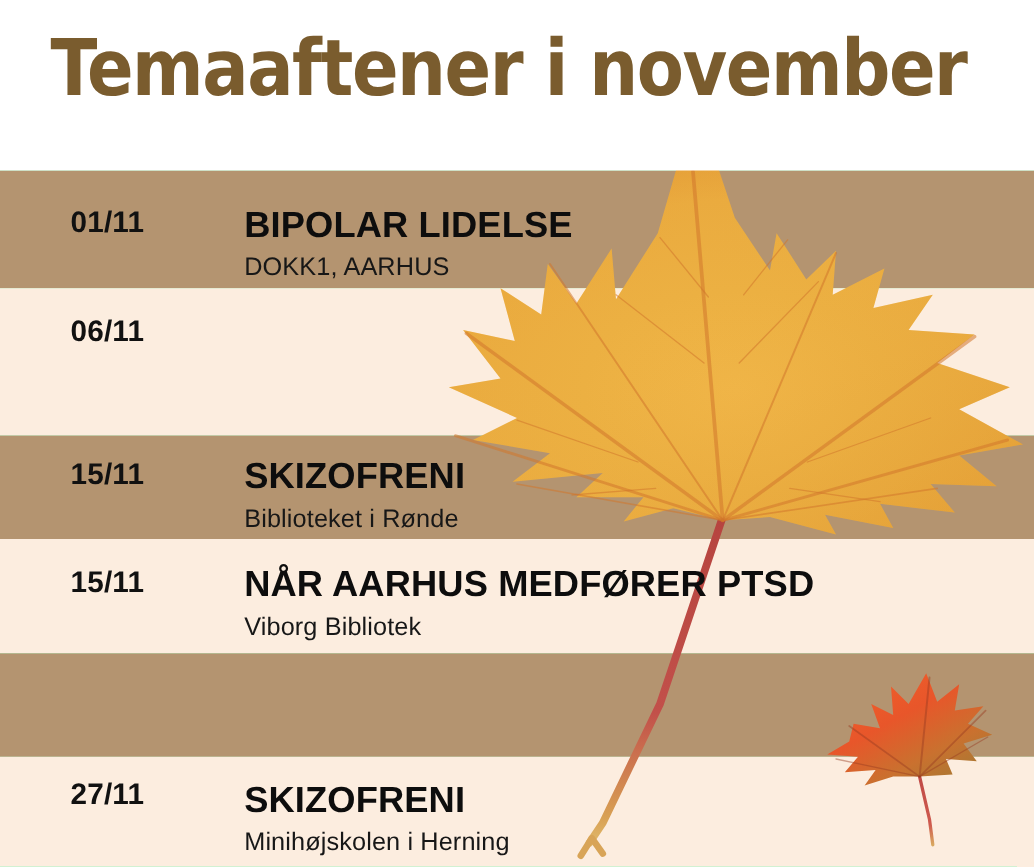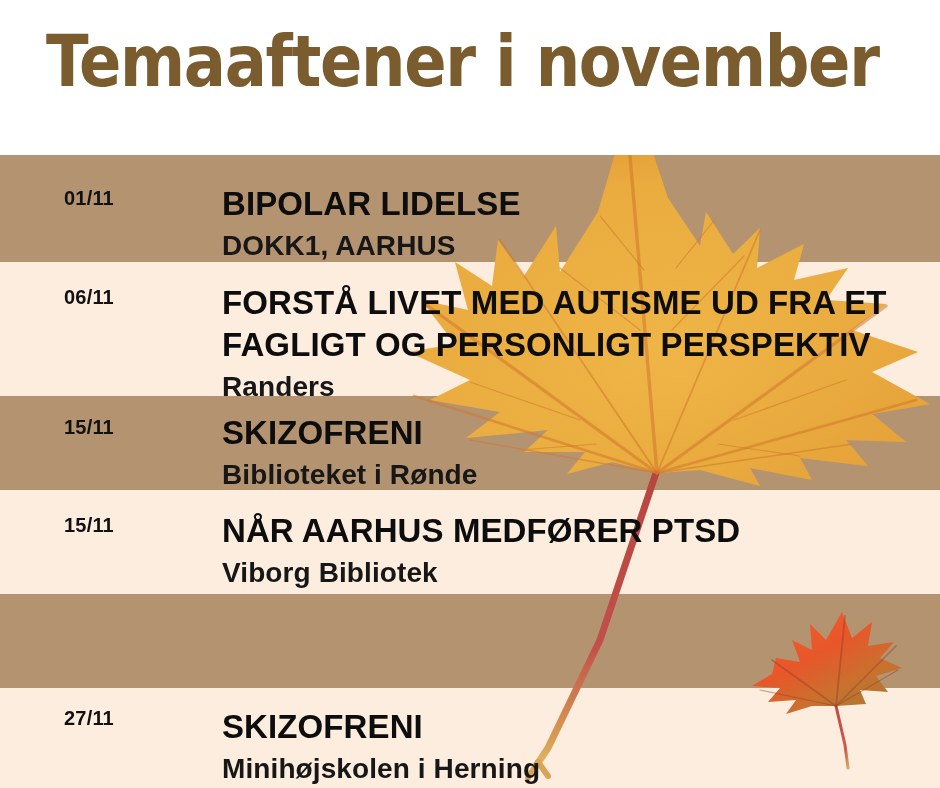--- a/index.html
+++ b/index.html
@@ -63,42 +63,42 @@
     z-index:4;
   }
   .row {
     position:absolute;
     left:0;
     width:940px;
   }
   .row-date {
     position:absolute;
     left:64px;
-    font-size:20px;
+    font-size:27px;
     font-weight:700;
     color:#111111;
     letter-spacing:0.2px;
     white-space:nowrap;
   }
   .row-body {
     position:absolute;
     left:222px;
     width:700px;
   }
   .row-title {
     font-size:33px;
     font-weight:700;
     color:#0d0d0d;
     letter-spacing:0.1px;
     line-height:1.28;
     white-space:pre-line;
   }
   .row-venue {
-    font-size:28px;
-    font-weight:700;
+    font-size:23px;
+    font-weight:400;
     color:#171717;
     letter-spacing:0.1px;
     line-height:1.3;
     margin-top:3px;
   }
 </style>
 </head>
 <body>
 
 <div id="poster">
@@ -213,25 +213,20 @@
     <div class="row" style="top:155px;height:107px;">
       <div class="row-date" style="top:32px;">01/11</div>
       <div class="row-body" style="top:28px;">
         <div class="row-title">BIPOLAR LIDELSE</div>
         <div class="row-venue">DOKK1, AARHUS</div>
       </div>
     </div>
 
     <div class="row" style="top:262px;height:134px;">
       <div class="row-date" style="top:24px;">06/11</div>
-      <div class="row-body" style="top:20px;">
-        <div class="row-title">FORSTÅ LIVET MED AUTISME UD FRA ET
-FAGLIGT OG PERSONLIGT PERSPEKTIV</div>
-        <div class="row-venue">Randers</div>
-      </div>
     </div>
 
     <div class="row" style="top:396px;height:94px;">
       <div class="row-date" style="top:20px;">15/11</div>
       <div class="row-body" style="top:16px;">
         <div class="row-title">SKIZOFRENI</div>
         <div class="row-venue">Biblioteket i Rønde</div>
       </div>
     </div>
 

